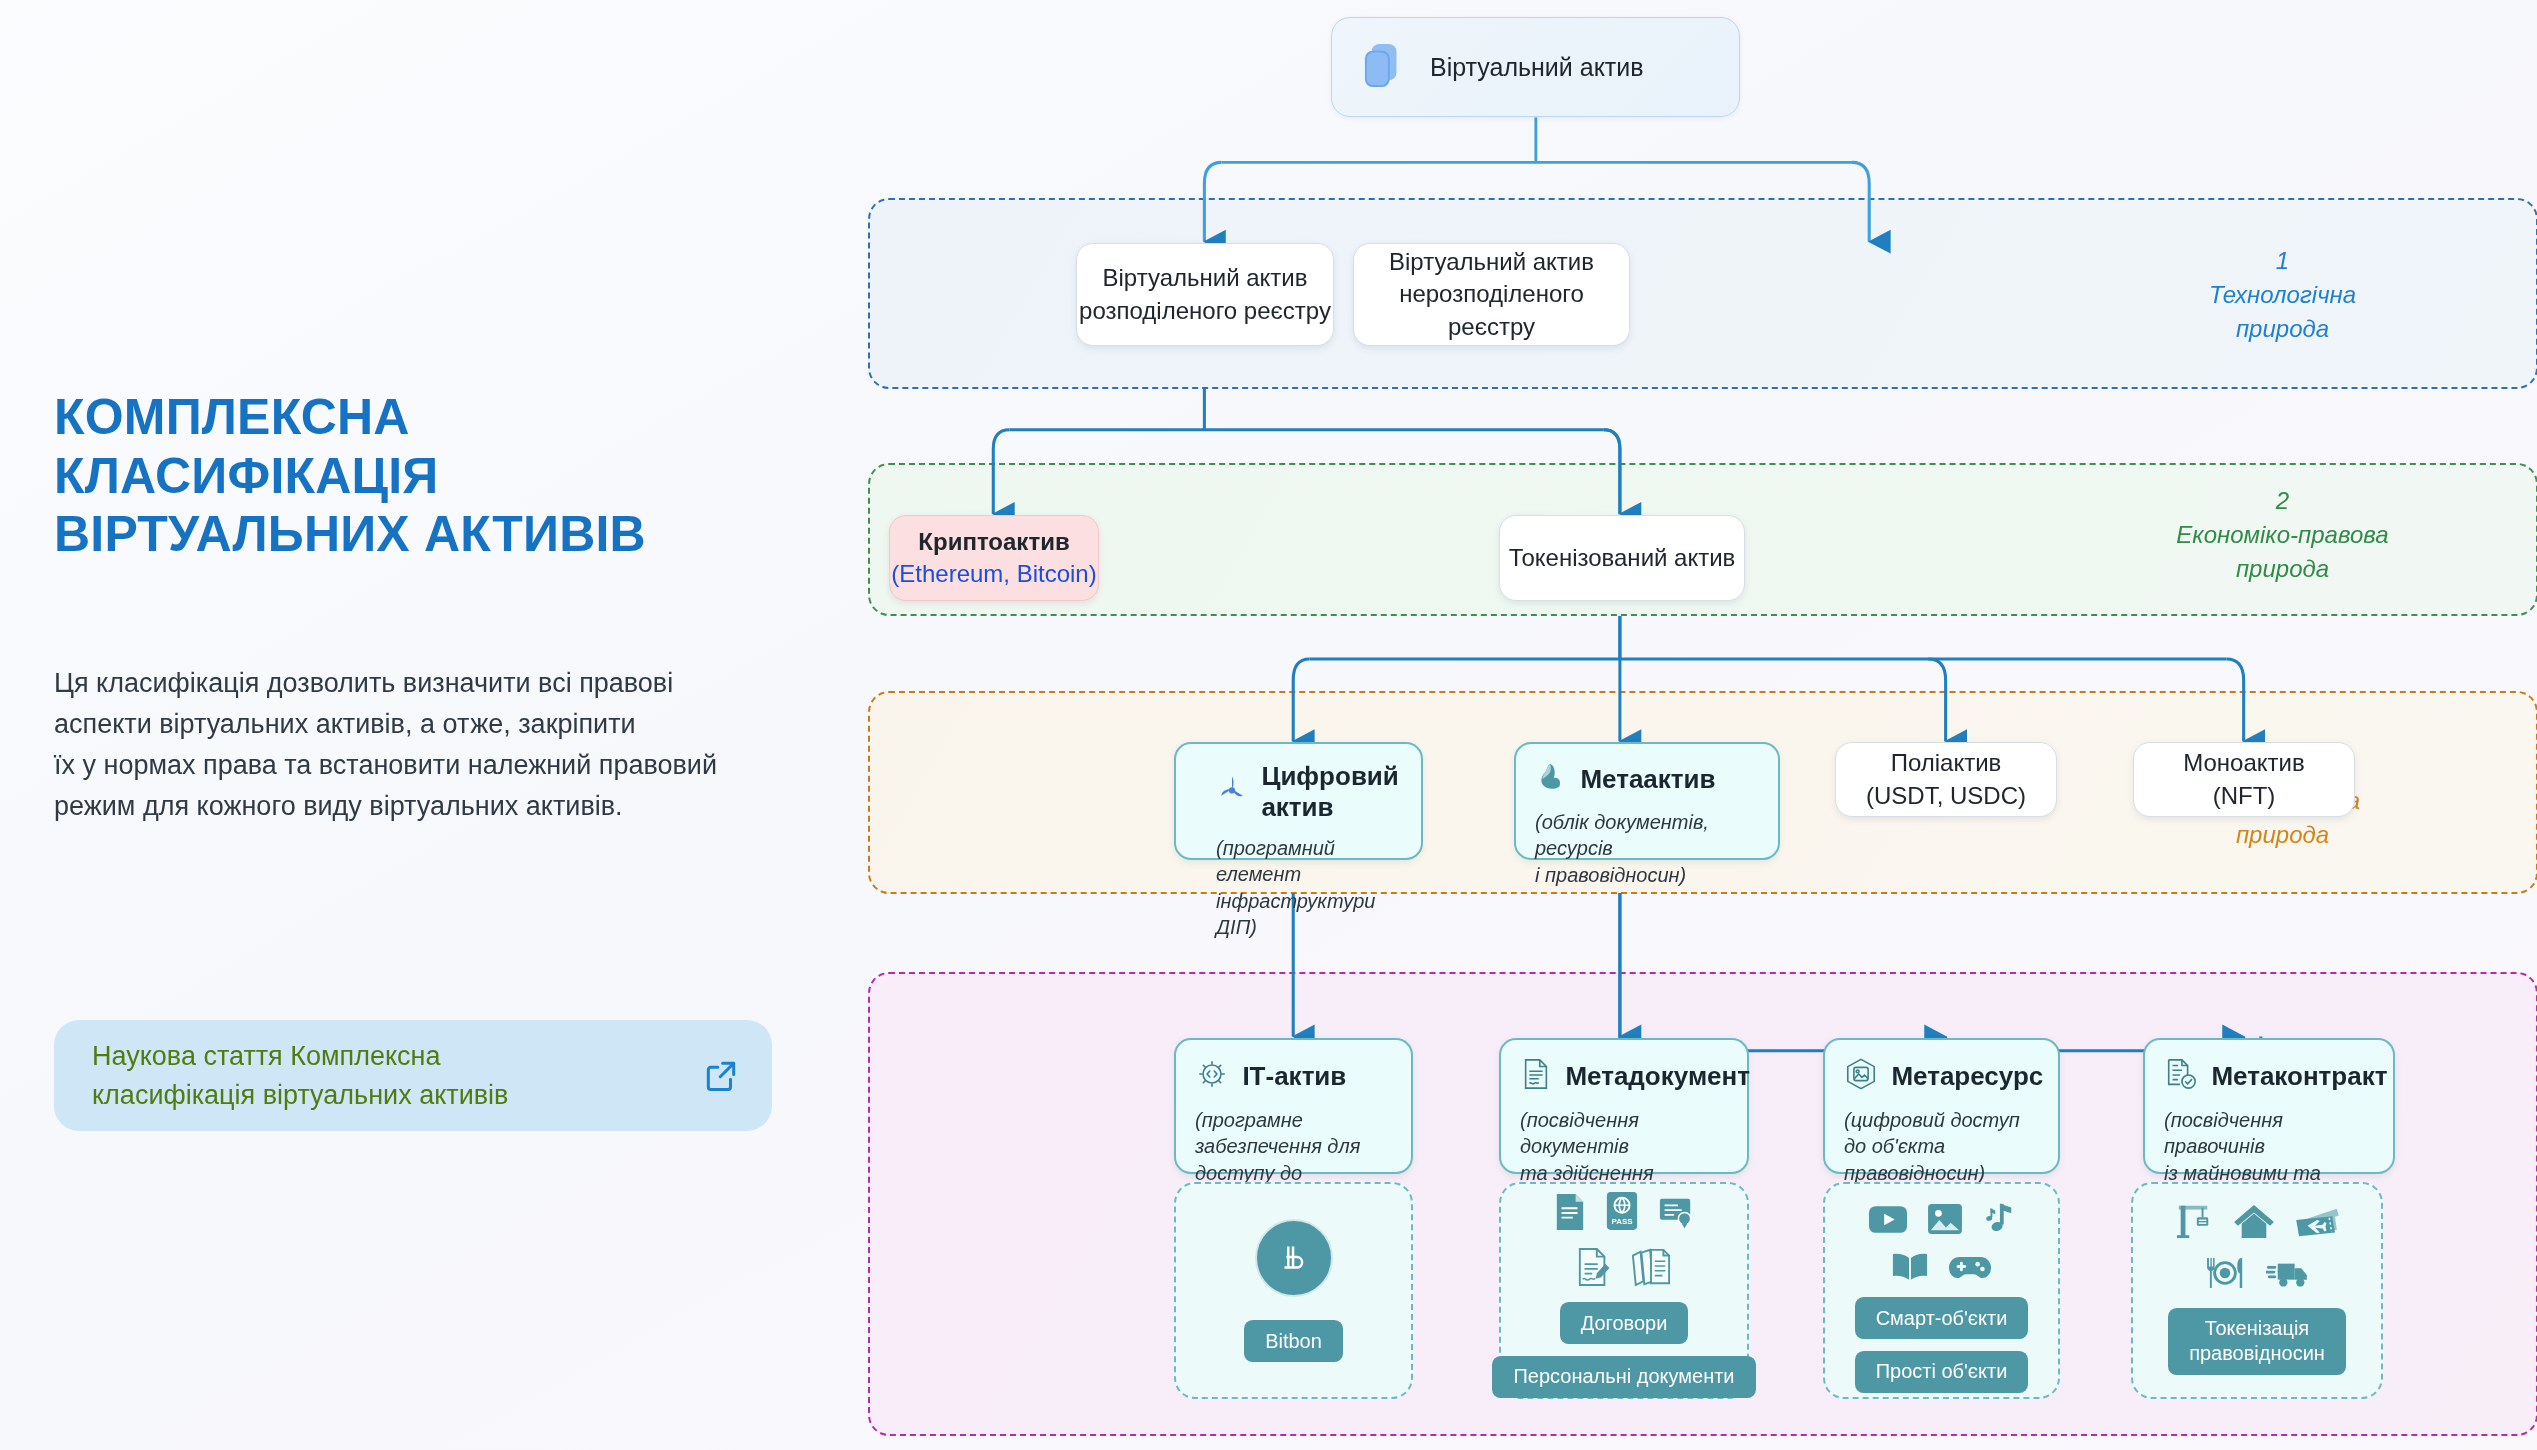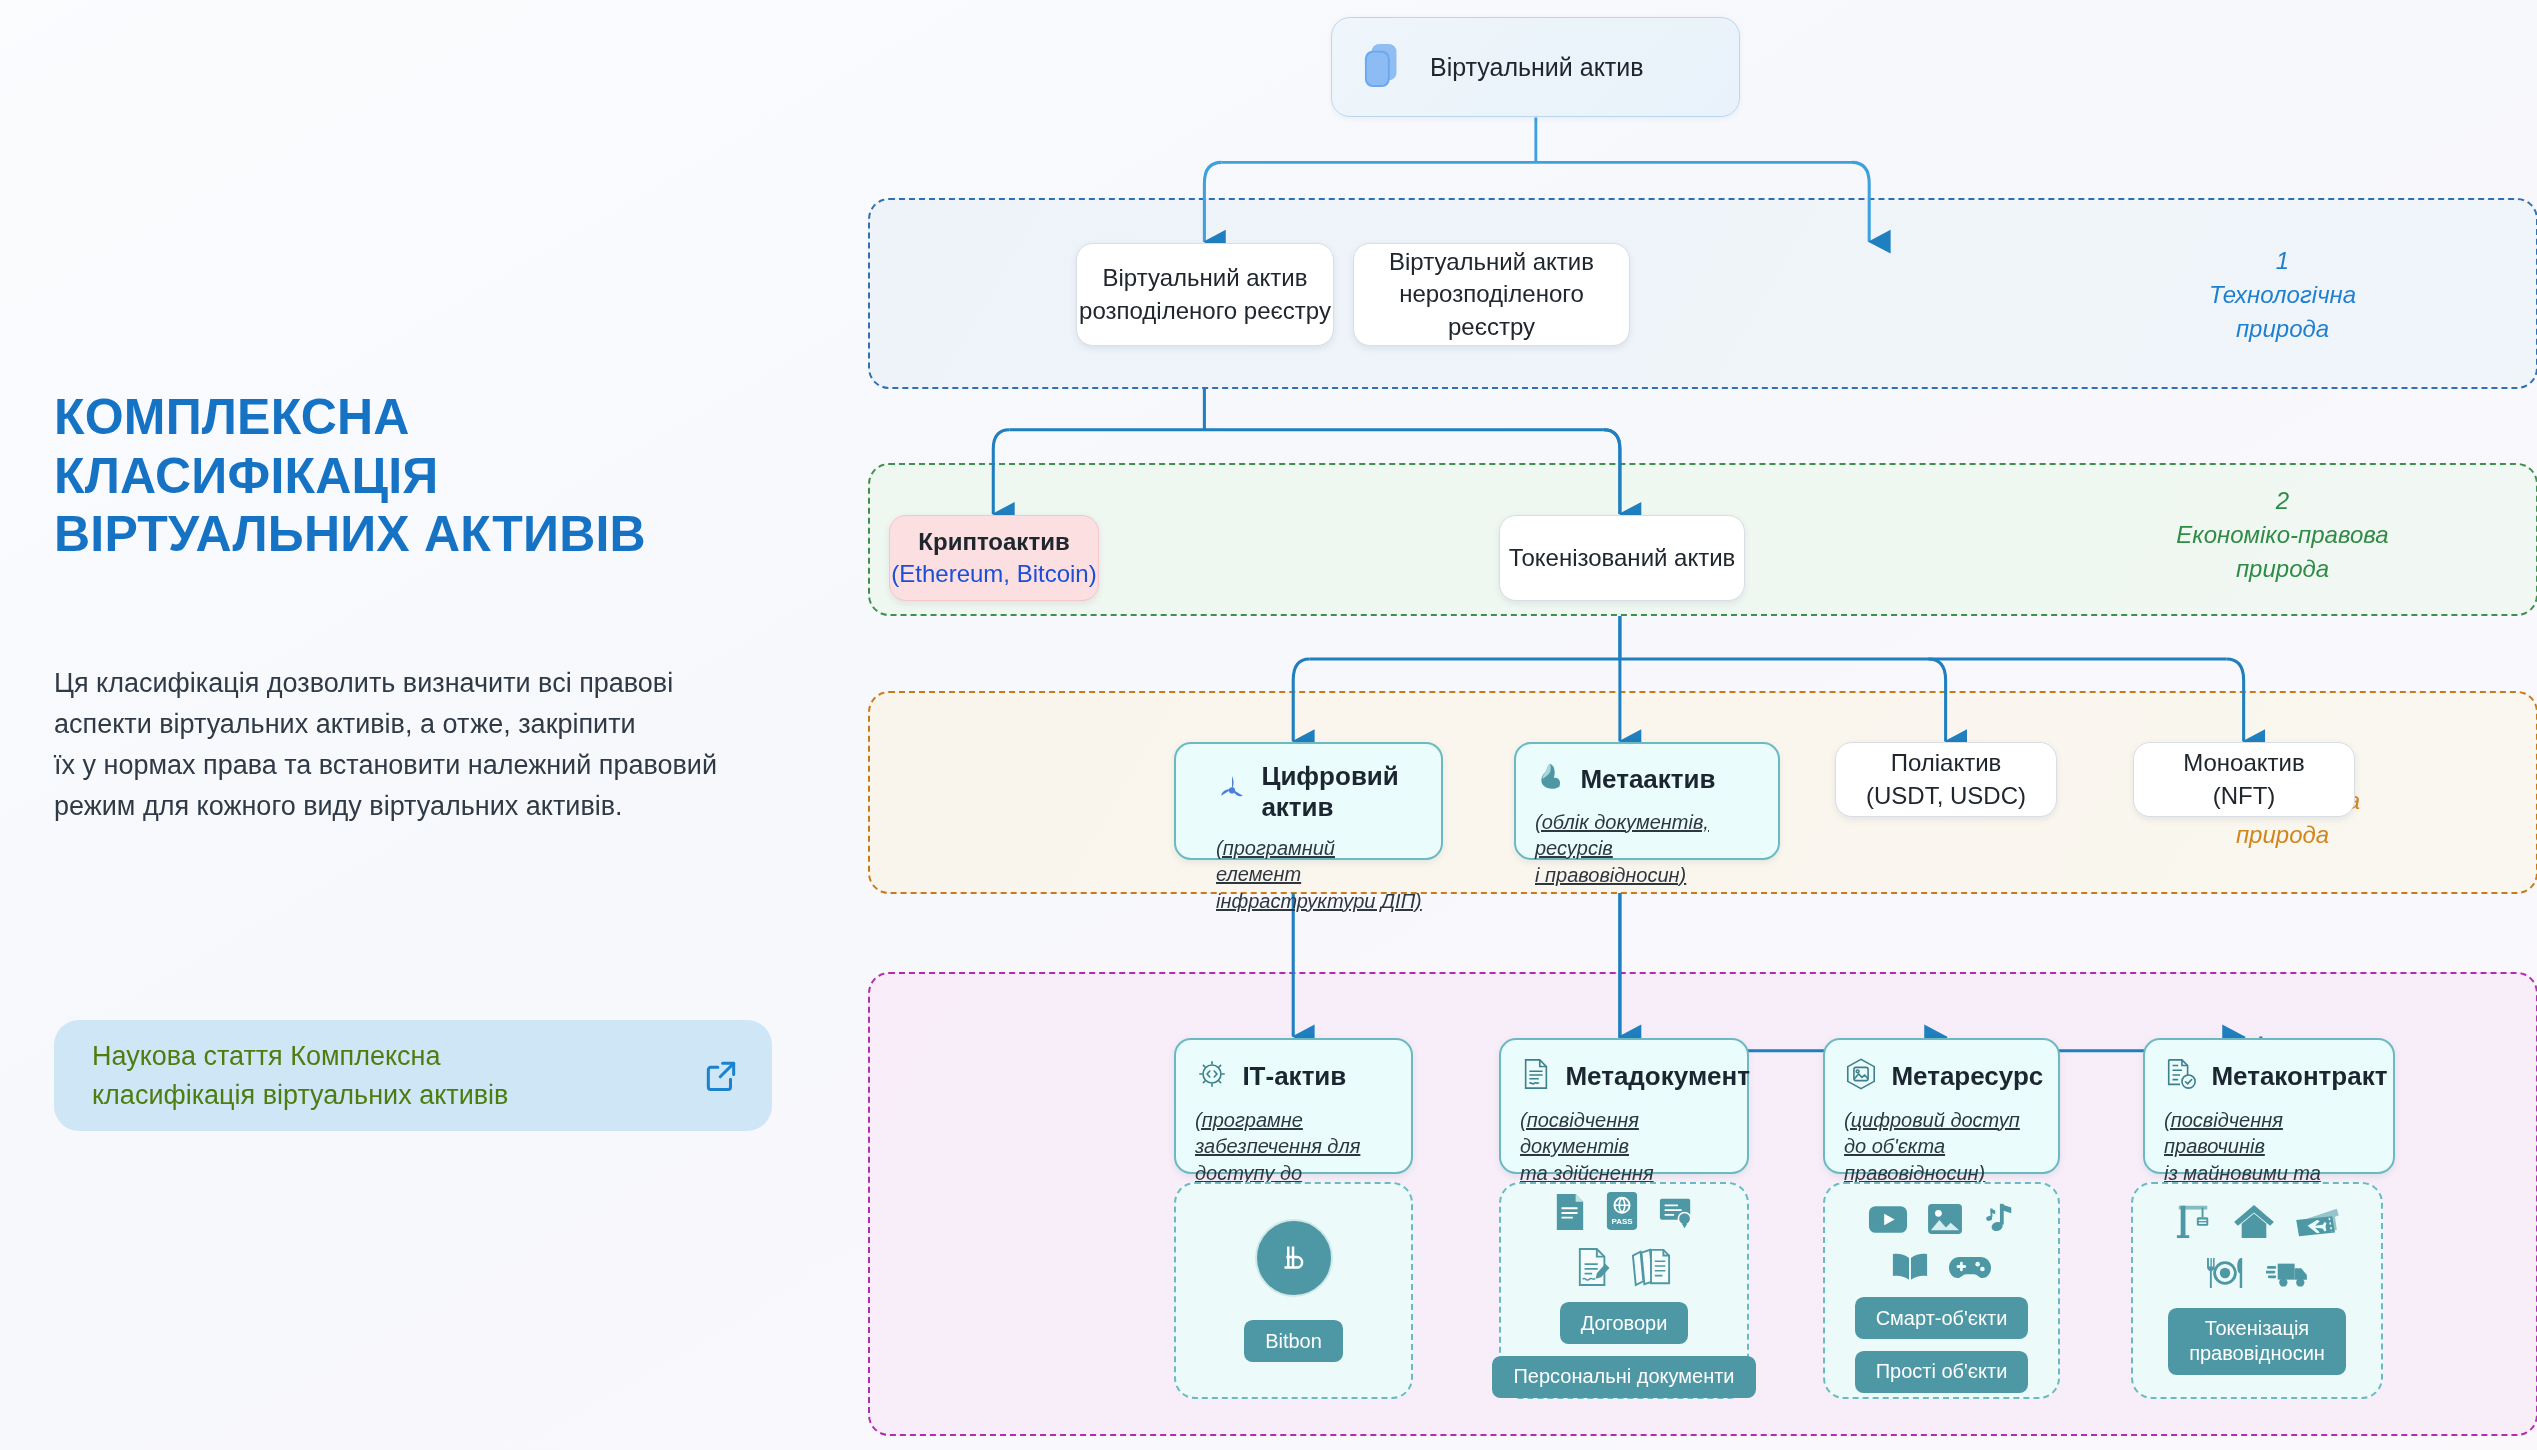--- a/index.html
+++ b/index.html
@@ -89,21 +89,21 @@
   .pinknode .t1 { font-size:24px; color:#20262e; font-weight:bold; line-height:1.32;}
   .pinknode .t2 { font-size:24px; color:#1d4ed8; line-height:1.32;}
 
   .tealnode {
     background:#eafcfb; border:2.4px solid #6cb9c2; border-radius:17px;
     box-shadow:0 2.9px 6.7px rgba(50,110,120,.10);
     text-align:left; padding:17px 19px 15.3px 19px; justify-content:flex-start;
   }
   .tealnode .hd { display:flex; align-items:center; gap:13.4px; margin-bottom:11.5px; }
   .tealnode .hd .tt { font-size:26px; font-weight:bold; color:#1c2630; }
-  .tealnode .sub { font-size:20px; font-style:italic; color:#2d3740; line-height:1.33;text-decoration:underline; }
+  .tealnode .sub { font-size:20px; font-style:italic; color:#2d3740; line-height:1.33; }
 
   
   .illus {
     position:absolute; z-index:4;
     background:#ecfbf9; border:2.4px dashed #6cb9c2; border-radius:21px;
     display:flex; flex-direction:column; align-items:center;
   }
   .ico-row { display:flex; justify-content:center; align-items:flex-end; gap:19px; }
   .chip {
     background:#4e98a5; color:#fff; border-radius:8.6px;
@@ -235,21 +235,21 @@
   </div>
 
   <div class="node pinknode" style="left:21px; top:515px; width:210px; height:86px;">
     <div class="t1">Криптоактив</div>
     <div class="t2">(Ethereum, Bitcoin)</div>
   </div>
   <div class="node plain" style="left:631px; top:515px; width:246px; height:86px;">
     <div class="t1">Токенізований актив</div>
   </div>
 
-  <div class="node tealnode" style="left:306px; top:742px; width:269px; height:118px;padding-left:40px;">
+  <div class="node tealnode" style="left:306px; top:742px; width:249px; height:118px;padding-left:40px;">
     <div class="hd">
       <span>
         <svg width="32" height="32" viewBox="0 0 34 34">
           <path d="M17 16 L17 2.5 Q20.5 9 17 16Z" fill="#4e7fd8"></path>
           <path d="M17 16 L5.5 23 Q7 15.5 17 16Z" fill="#4e7fd8"></path>
           <path d="M17 16 L28.5 23 Q21.5 26 17 16Z" fill="#4e7fd8"></path>
           <circle cx="17" cy="17.5" r="3.3" fill="#4e7fd8"></circle>
         </svg>
       </span>
       <span class="tt">Цифровий актив</span>

